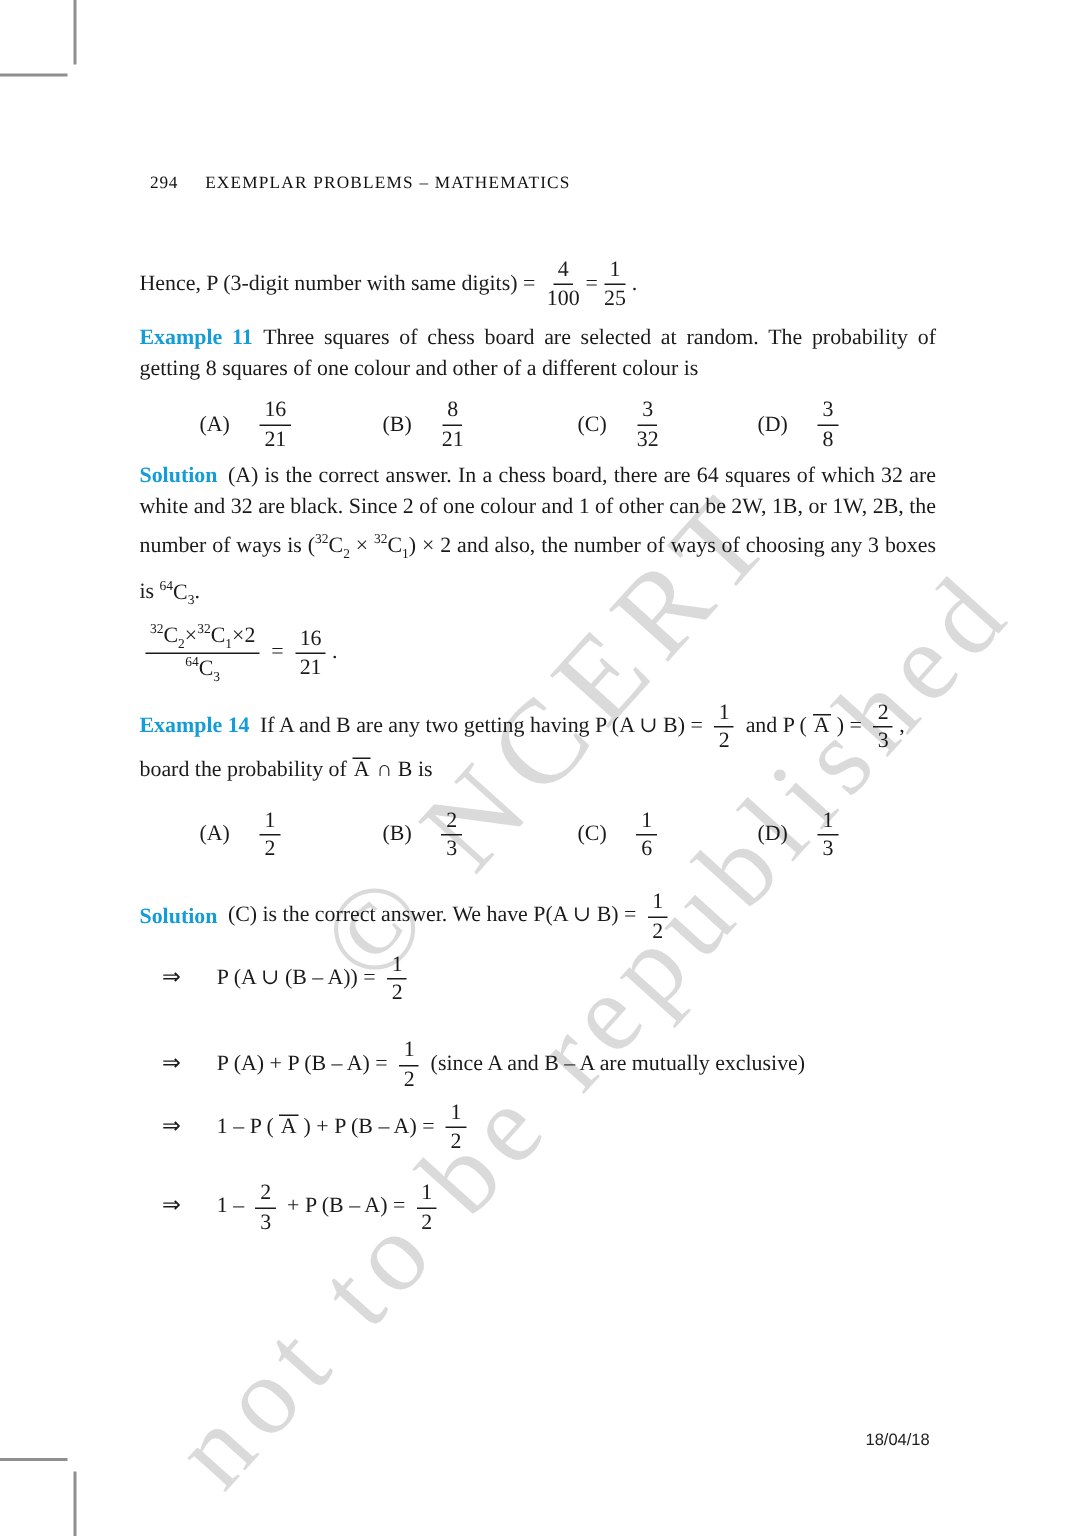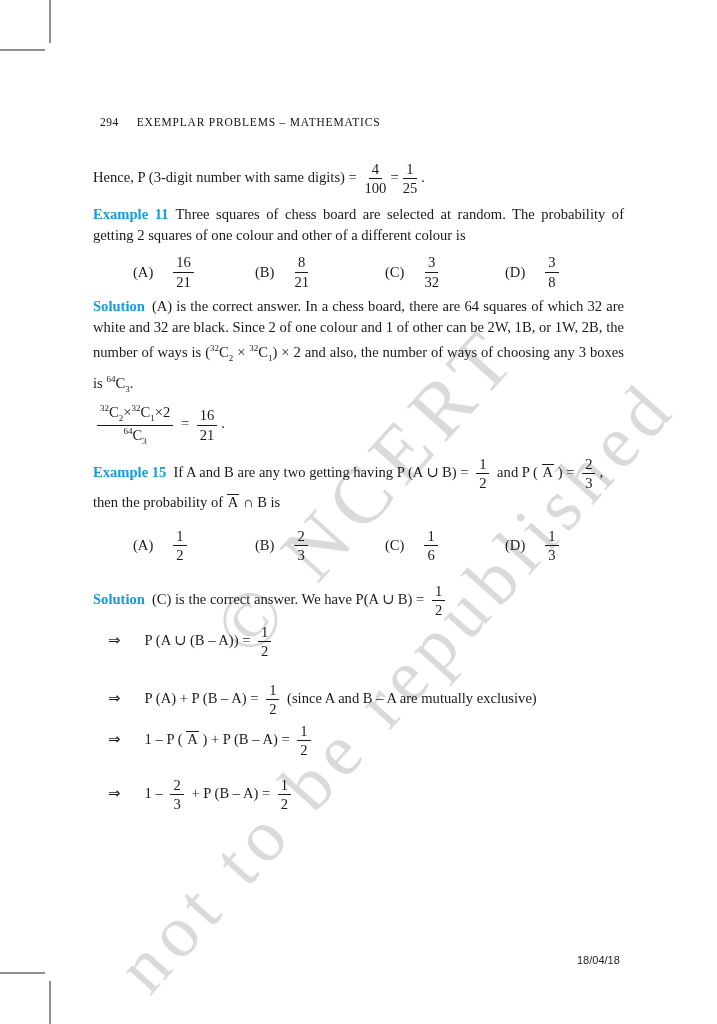--- a/index.html
+++ b/index.html
@@ -43,21 +43,21 @@
   .arrow{font-family:"DejaVu Sans",sans-serif;margin-right:24px;font-size:15px;}
   .step{padding-left:15px;}
   
   .options{display:flex;padding-left:40px;align-items:center;}
   .opt{display:inline-flex;align-items:center;}
   .opt .key{margin-right:16px;}
   .opt:nth-child(1){width:122px;}
   .opt:nth-child(2){width:130px;}
   .opt:nth-child(3){width:120px;}
   
-  [data-name="hence-3digit"]{}
+  [data-name="hence-3digit"]{margin-top:11px;}
   [data-name="example-11"]{margin-top:7px;}
   [data-name="options-11"]{margin-top:7px;}
   [data-name="solution-11"]{margin-top:5px;}
   [data-name="hence-required-probability"]{margin-top:4px;}
   [data-name="example-12"]{margin-top:8px;}
   [data-name="options-12"]{margin-top:14px;}
   [data-name="solution-12"]{margin-top:17px;}
   [data-name="step-1"]{margin-top:4px;}
   [data-name="step-2"]{margin-top:20px;}
   [data-name="step-3"]{margin-top:4px;}
@@ -83,21 +83,21 @@
   </div>
 
   <div id="page-body" data-name="page-body">
       <div class="block p" data-name="hence-3digit"><span class="tx" data-name="text">Hence, P (3-digit number with same digits) = </span><span class="frac" data-name="fraction">
           <span class="num" data-name="numerator">4</span>
           <span class="den" data-name="denominator">100</span>
         </span><span class="tx" data-name="text">=</span><span class="frac" data-name="fraction">
           <span class="num" data-name="numerator">1</span>
           <span class="den" data-name="denominator">25</span>
         </span><span class="tx" data-name="text">.</span></div>
-      <div class="block p justify" data-name="example-11"><span class="lbl" data-name="example-label">Example 11</span><span class="tx" data-name="text">Three squares of chess board are selected at random. The probability of getting 2 squares of one colour and other of a different colour is</span></div>
+      <div class="block p justify" data-name="example-11"><span class="lbl" data-name="example-label">Example 11</span><span class="tx" data-name="text">Three squares of chess board are selected at random. The probability of getting 8 squares of one colour and other of a different colour is</span></div>
       <div class="block options" data-name="options-11">
         <span class="opt" data-name="option">
           <span class="key" data-name="option-key">(A)</span>
           <span class="frac" data-name="fraction">
             <span class="num" data-name="numerator">16</span>
             <span class="den" data-name="denominator">21</span>
           </span>
         </span>
         <span class="opt" data-name="option">
           <span class="key" data-name="option-key">(B)</span>
@@ -122,27 +122,27 @@
         </span>
       </div>
       <div class="block p justify" data-name="solution-11"><span class="lbl" data-name="solution-label">Solution</span><span class="tx" data-name="text">(A) is the correct answer.  In a chess board, there are 64 squares of which 32 are white and 32 are black. Since 2 of one colour and 1 of other can be 2W, 1B, or 1W, 2B, the number of ways is (</span><span class="comb" data-name="combination"><sup class="pre" data-name="superscript">32</sup><span class="base" data-name="base-letter">C</span><sub class="post" data-name="subscript">2</sub></span><span class="tx" data-name="text"> × </span><span class="comb" data-name="combination"><sup class="pre" data-name="superscript">32</sup><span class="base" data-name="base-letter">C</span><sub class="post" data-name="subscript">1</sub></span><span class="tx" data-name="text">) × 2 and  also, the number of ways of choosing any 3 boxes is </span><span class="comb" data-name="combination"><sup class="pre" data-name="superscript">64</sup><span class="base" data-name="base-letter">C</span><sub class="post" data-name="subscript">3</sub></span><span class="tx" data-name="text">.</span></div>
       <div class="block p" data-name="hence-required-probability"><span class="frac" data-name="fraction">
           <span class="num" data-name="numerator"><span class="comb" data-name="combination"><sup class="pre" data-name="superscript">32</sup><span class="base" data-name="base-letter">C</span><sub class="post" data-name="subscript">2</sub></span><span class="tx" data-name="text">×</span><span class="comb" data-name="combination"><sup class="pre" data-name="superscript">32</sup><span class="base" data-name="base-letter">C</span><sub class="post" data-name="subscript">1</sub></span><span class="tx" data-name="text">×2</span></span>
           <span class="den" data-name="denominator"><span class="comb" data-name="combination"><sup class="pre" data-name="superscript">64</sup><span class="base" data-name="base-letter">C</span><sub class="post" data-name="subscript">3</sub></span></span>
         </span><span class="tx" data-name="text"> = </span><span class="frac" data-name="fraction">
           <span class="num" data-name="numerator">16</span>
           <span class="den" data-name="denominator">21</span>
         </span><span class="tx" data-name="text">.</span></div>
-      <div class="block p" data-name="example-12"><span class="lbl" data-name="example-label">Example 15</span><span class="tx" data-name="text">If A and B are any two getting having P (A ∪ B) = </span><span class="frac" data-name="fraction">
+      <div class="block p" data-name="example-12"><span class="lbl" data-name="example-label">Example 14</span><span class="tx" data-name="text">If A and B are any two getting having P (A ∪ B) = </span><span class="frac" data-name="fraction">
           <span class="num" data-name="numerator">1</span>
           <span class="den" data-name="denominator">2</span>
         </span><span class="tx" data-name="text"> and  P ( </span><span class="bar" data-name="overbar-variable">A</span><span class="tx" data-name="text"> ) = </span><span class="frac" data-name="fraction">
           <span class="num" data-name="numerator">2</span>
           <span class="den" data-name="denominator">3</span>
-        </span><span class="tx" data-name="text">,</span><br><span class="tx" data-name="text">then the probability of  </span><span class="bar" data-name="overbar-variable">A</span><span class="tx" data-name="text"> ∩ B is</span></div>
+        </span><span class="tx" data-name="text">,</span><br><span class="tx" data-name="text">board the probability of  </span><span class="bar" data-name="overbar-variable">A</span><span class="tx" data-name="text"> ∩ B is</span></div>
       <div class="block options" data-name="options-12">
         <span class="opt" data-name="option">
           <span class="key" data-name="option-key">(A)</span>
           <span class="frac" data-name="fraction">
             <span class="num" data-name="numerator">1</span>
             <span class="den" data-name="denominator">2</span>
           </span>
         </span>
         <span class="opt" data-name="option">
           <span class="key" data-name="option-key">(B)</span>

